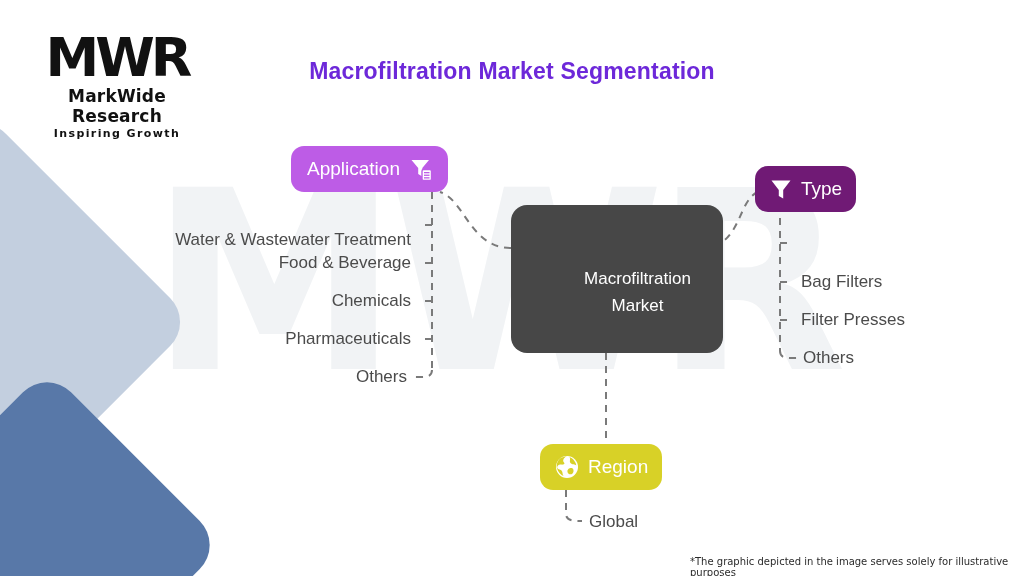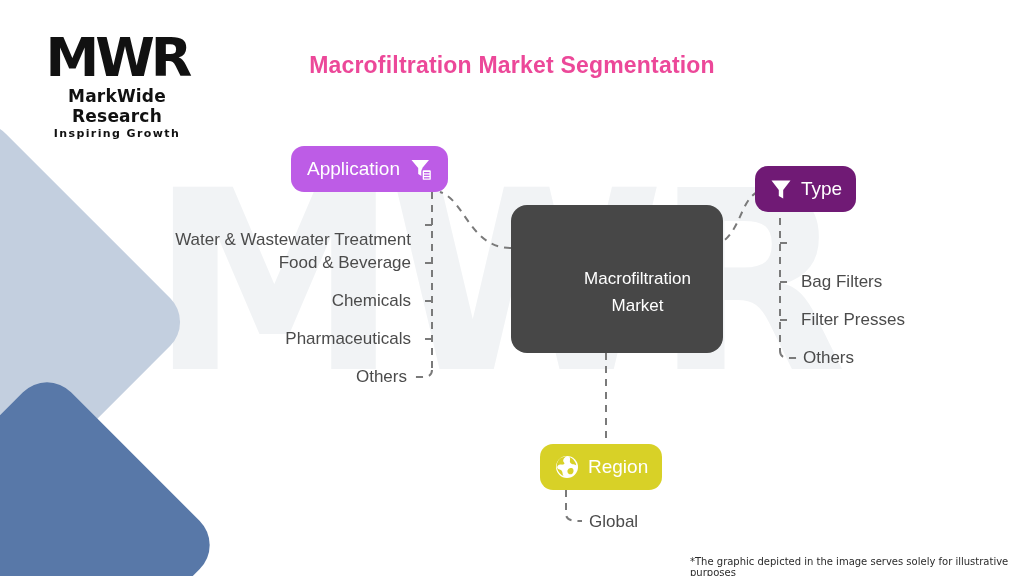--- a/index.html
+++ b/index.html
@@ -62,24 +62,24 @@
     font-family: "DejaVu Sans", sans-serif;
   }
   #logo .tag {
     font-size: 11px; font-weight: 700; color: #111;
     letter-spacing: 1.4px; line-height: 16px;
     font-family: "DejaVu Sans", sans-serif;
   }
 
   
   #title {
-    position: absolute; left: 0; top: 52px; width: 1024px;
+    position: absolute; left: 0; top: 58px; width: 1024px;
     text-align: center;
     font-size: 23px; font-weight: bold;
-    color: #ec4899;
+    color: #6d28d9;
     letter-spacing: .2px;
   }
 
   
   #wires { position: absolute; inset: 0; }
 
   
   #center-node {
     position: absolute;
     left: 511px; top: 205px;

